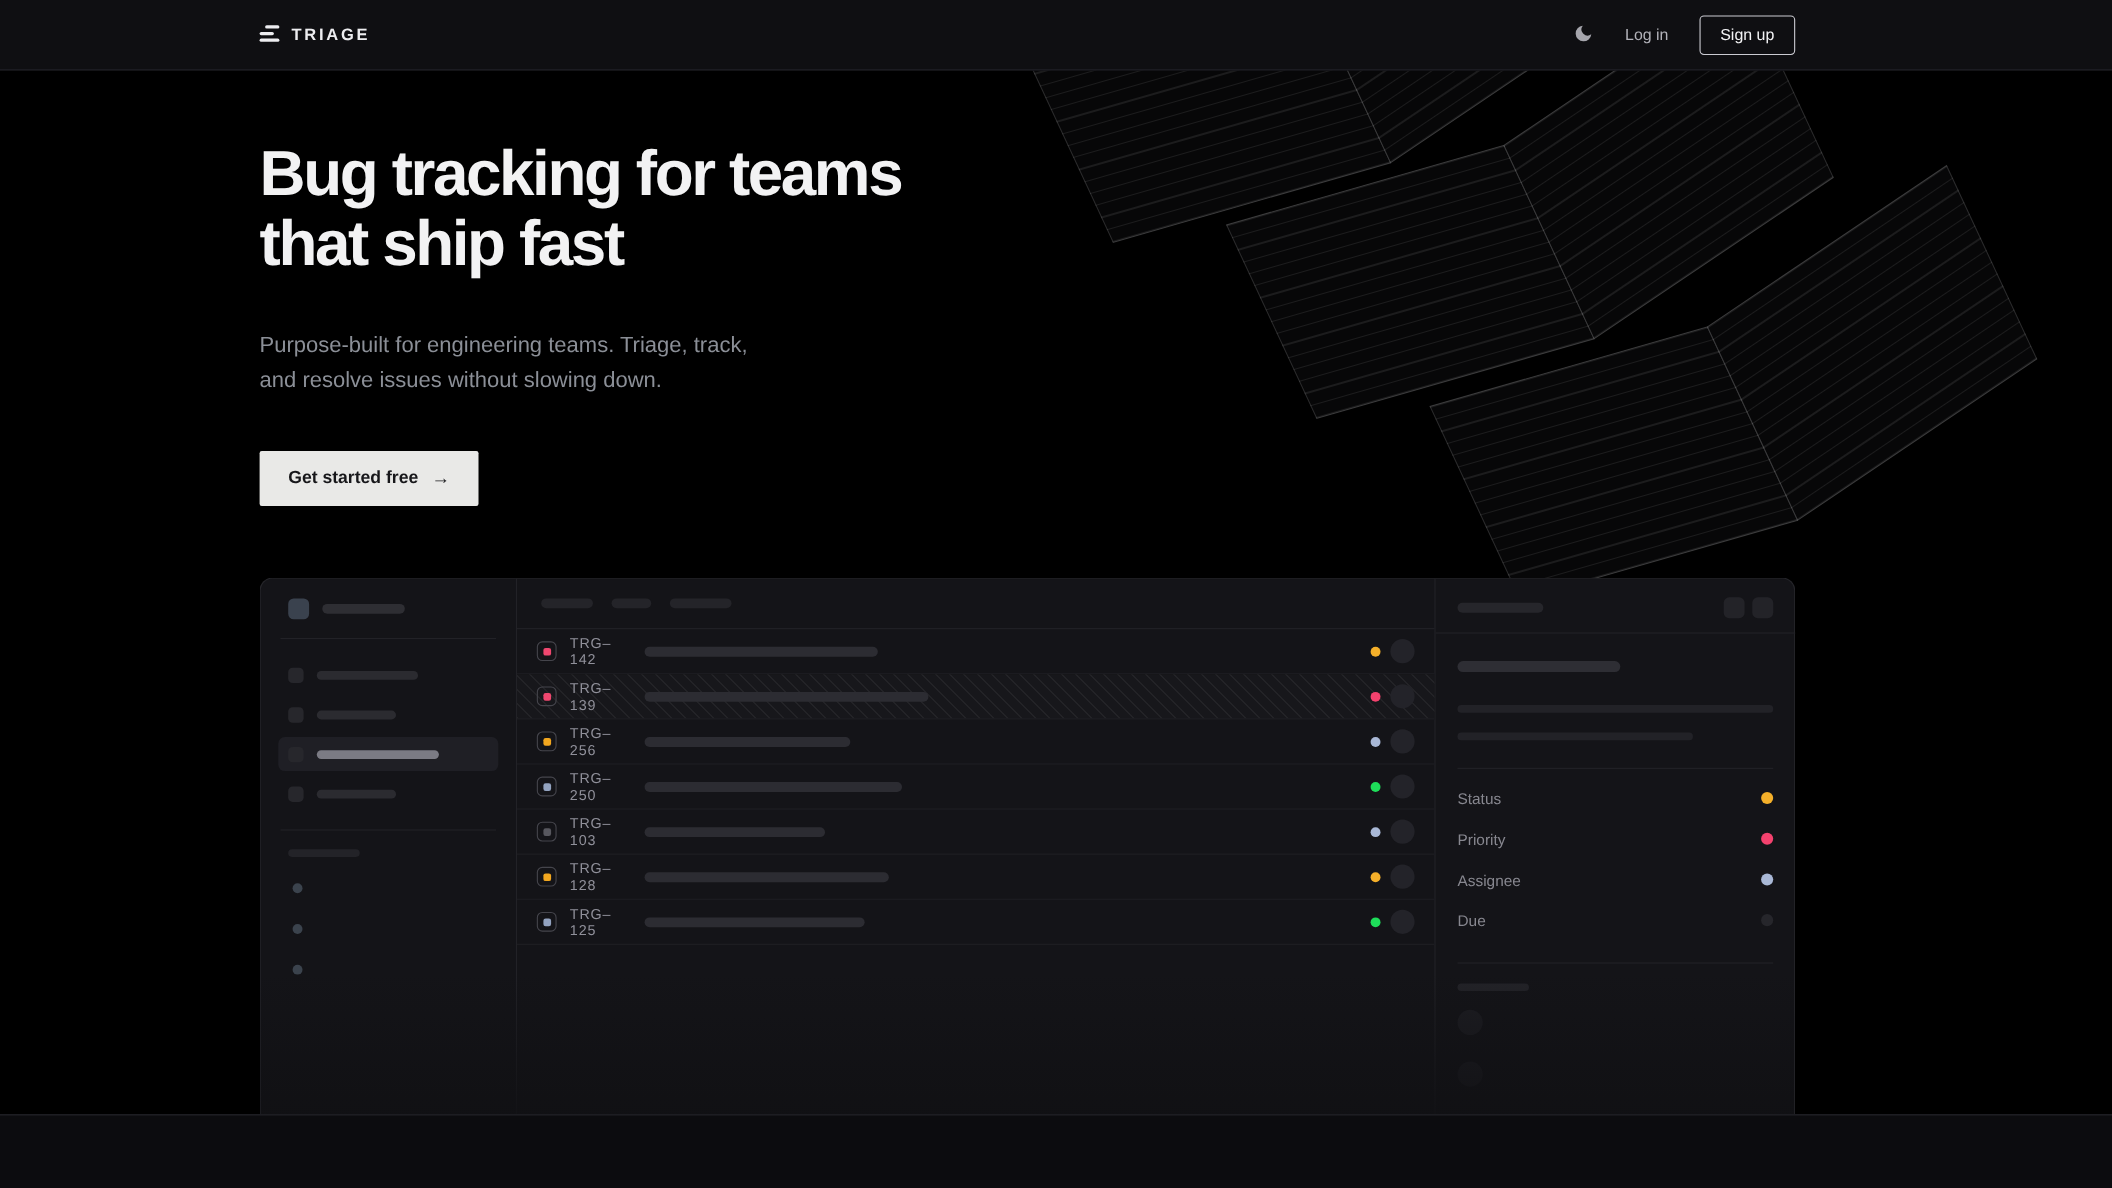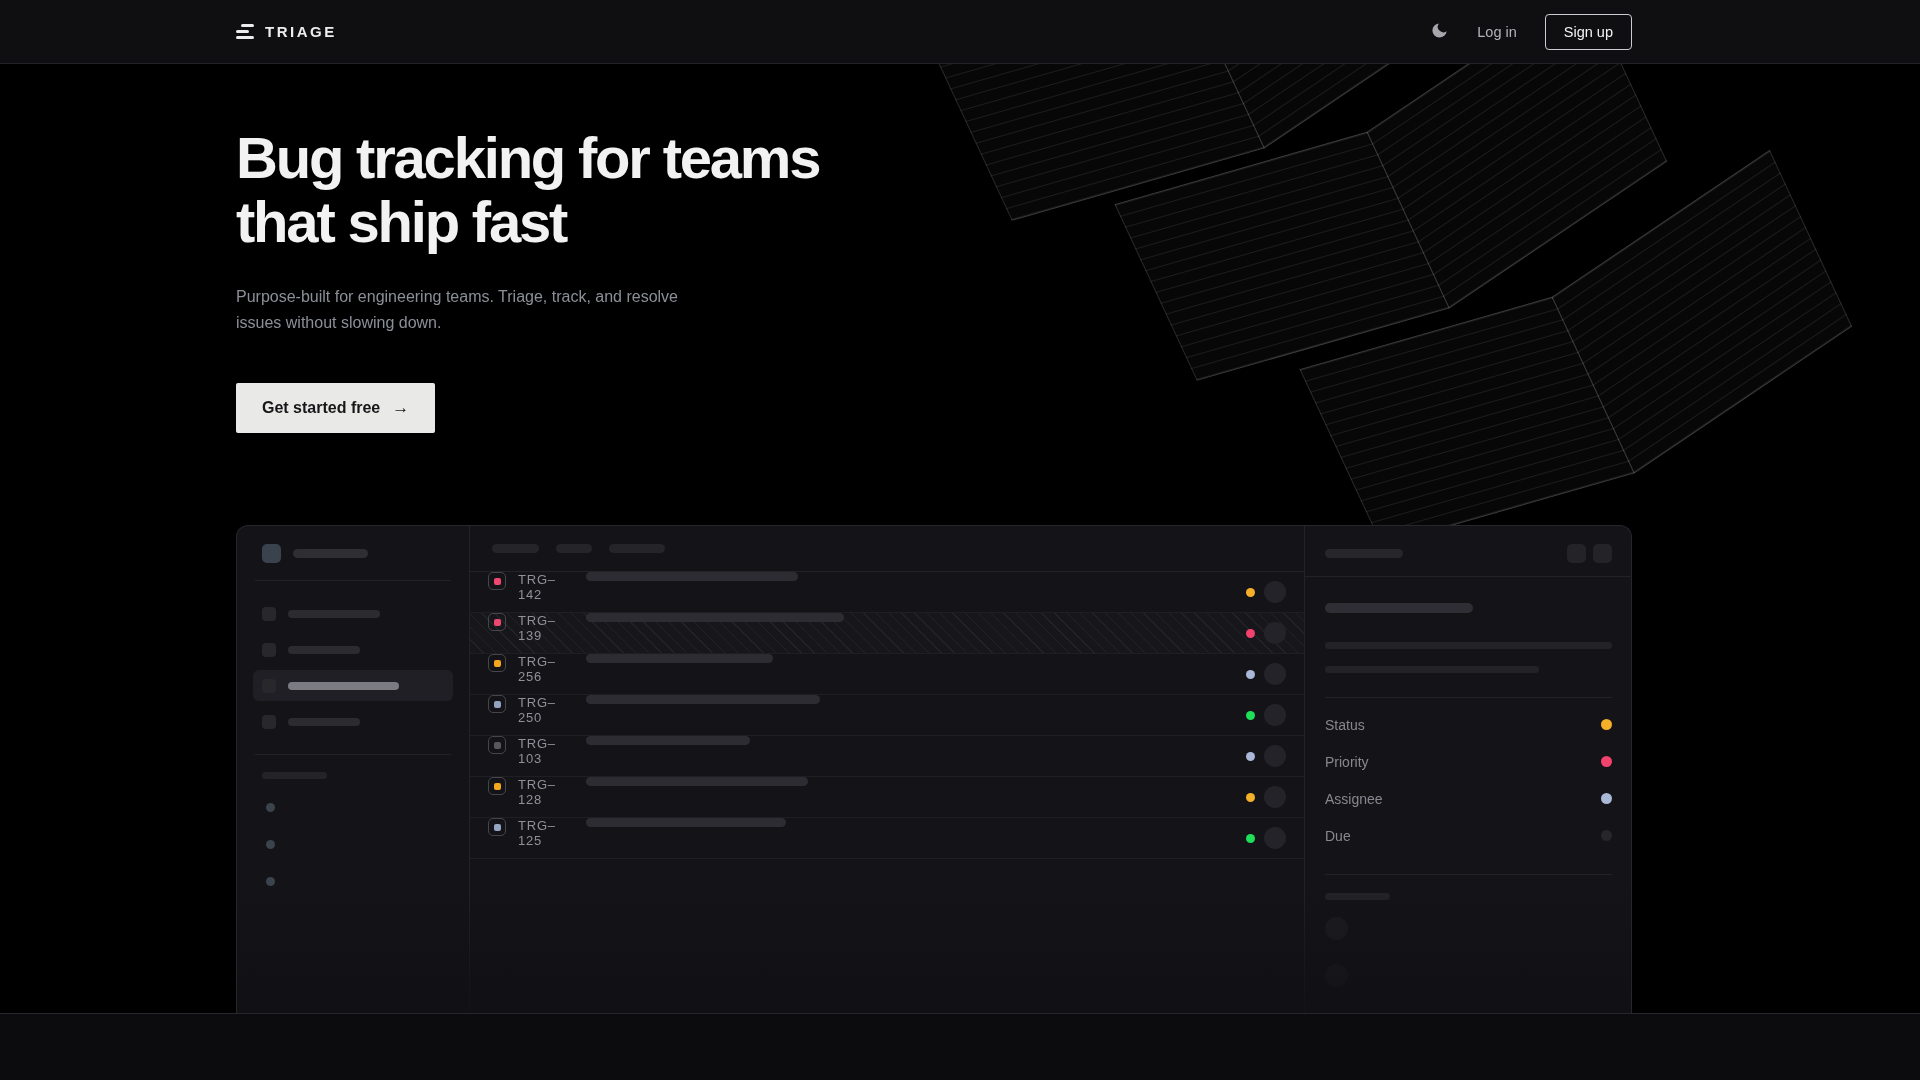--- a/index.html
+++ b/index.html
@@ -13,21 +13,21 @@
   }
 
   
   .nav {
     height:64px; background:#0f0f12;
     border-bottom:1px solid #222228;
     display:flex; align-items:center; justify-content:space-between;
     padding:0 288px 0 236px;
     position:relative; z-index:5;
   }
-  .brand { display:flex; align-items:center; gap:11px; }
+  .brand { display:flex; gap:11px; }
   .logo-icon { width:18px; display:flex; flex-direction:column; gap:3px; }
   .logo-icon i { display:block; height:3px; border-radius:1.5px; background:#ededf0; }
   .logo-icon i:nth-child(1){ width:13px; align-self:flex-end; }
   .logo-icon i:nth-child(2){ width:13px; align-self:flex-start; }
   .logo-icon i:nth-child(3){ width:18px; }
   .brand-name { font-size:15px; font-weight:700; letter-spacing:2.5px; }
   .nav-right { display:flex; align-items:center; gap:28px; }
   .moon-btn { background:none; border:none; cursor:pointer; display:flex; align-items:center; }
   .login-link { font-size:14.5px; color:#b2b2b9; text-decoration:none; cursor:pointer; background:none; border:none; font-family:inherit; }
   .signup-btn {
@@ -38,22 +38,22 @@
 
   
   .hero { position:relative; height:949px; overflow:hidden; background:#000000; }
   .hero-content { position:relative; z-index:2; padding-left:236px; }
   .hero-title {
     margin-top:62px;
     font-size:58px; line-height:1.1; font-weight:700;
     letter-spacing:-2.2px; color:#f2f2f3;
   }
   .hero-sub {
-    margin-top:30px; width:480px;
-    font-size:16px; line-height:1.62; color:#8b8f97; font-weight:400;
+    margin-top:44px; width:480px;
+    font-size:20px; line-height:1.62; color:#8b8f97; font-weight:400;
   }
   .cta-btn {
     margin-top:48px;
     display:inline-flex; align-items:center; gap:12px;
     background:#e9e9e7; color:#17171a;
     border:none; border-radius:2px;
     padding:15px 26px; font-size:16px; font-weight:700;
     font-family:inherit; cursor:pointer;
   }
   .cta-arrow { font-size:17px; font-weight:400; }
@@ -112,21 +112,21 @@
   
   .list { border-right:1px solid #222227; display:flex; flex-direction:column; }
   .list-header {
     height:46px; flex:none; border-bottom:1px solid #222227;
     display:flex; align-items:center; gap:17px; padding:0 22px;
   }
   .list-header .skel { height:9px; background:#242429; }
   .lh-1 { width:47px; } .lh-2 { width:36px; } .lh-3 { width:56px; }
   .issue-row {
     height:41px; flex:none; border-bottom:1px solid #1e1e23;
-    display:flex; padding:0 18px; cursor:pointer;
+    display:flex; align-items:center; padding:0 18px; cursor:pointer;
   }
   .issue-row.hatched {
     background-color:#17171b;
     background-image:repeating-linear-gradient(45deg, rgba(255,255,255,0.05) 0 1px, transparent 1px 9px);
   }
   .issue-icon {
     width:18px; height:18px; border-radius:5px; flex:none;
     border:1.5px solid #45454c;
     display:flex; align-items:center; justify-content:center;
   }

